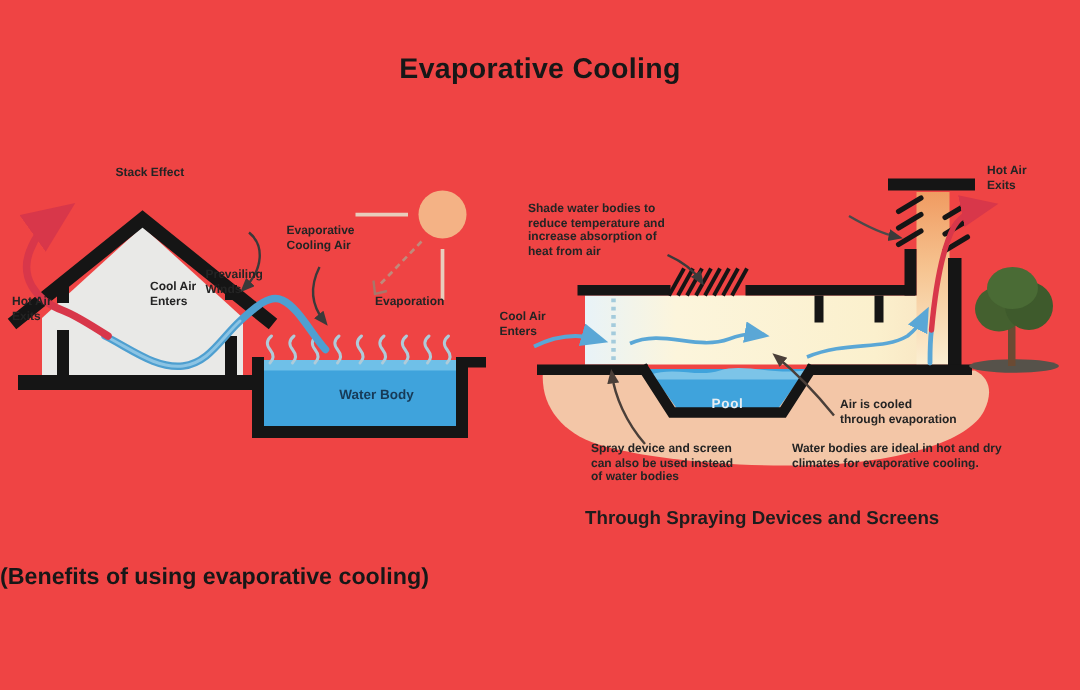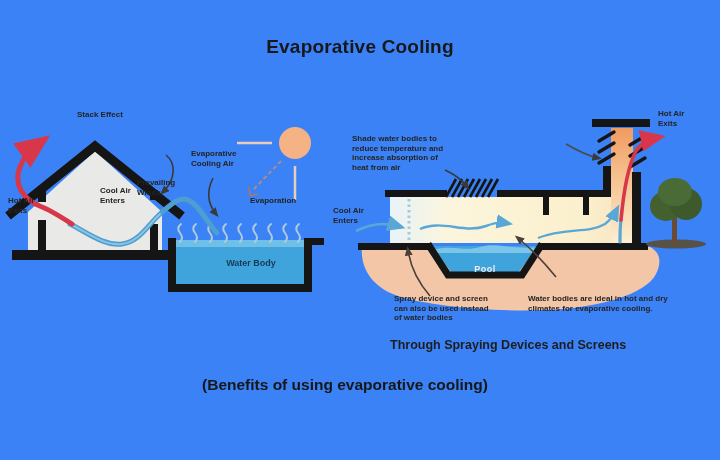--- a/index.html
+++ b/index.html
@@ -1,33 +1,33 @@
 <!DOCTYPE html>
 <html><head>
 <meta charset="utf-8">
 <style>
   html,body{margin:0;padding:0;background:#ffffff;}
   #canvas{
-    position:relative;width:720px;height:460px;background:#3b82f6;overflow:hidden;
+    position:relative;width:720px;height:460px;background:#ef4444;overflow:hidden;
     font-family:"Liberation Sans","DejaVu Sans",sans-serif;color:#1d1d1d;
   }
   #art{position:absolute;left:0;top:0;}
   .lbl{
     position:absolute;font-size:8px;font-weight:700;line-height:1.2;
     white-space:pre-line;color:#242424;
   }
   .title{
     position:absolute;left:0;top:36px;width:720px;text-align:center;
     font-size:19px;font-weight:800;color:#171717;letter-spacing:.2px;
   }
   .caption{
     position:absolute;font-size:12.5px;font-weight:600;color:#1d1d1d;
   }
   .footer{
-    position:absolute;left:0;top:376px;width:690px;text-align:center;
+    position:absolute;left:0;top:376px;width:690px;text-align:left;
     font-size:15.5px;font-weight:700;color:#171717;
   }
   .pool-text{font-size:9px;font-weight:700;color:#e8eef2;letter-spacing:.5px;}
   .waterbody-text{font-size:9px;font-weight:700;color:#173a57;margin-left:11px;}
 </style>
 </head>
 <body>
 
 <div id="canvas">
 
@@ -203,18 +203,20 @@
 increase absorption of
 heat from air</div>
   <div class="lbl" style="left:658px;top:109px;">Hot Air
 Exits</div>
   <div class="lbl" style="left:333px;top:206px;">Cool Air
 Enters</div>
   <div class="lbl pool-text" style="left:432px;top:252px;width:106px;text-align:center;margin-top:12px;">Pool</div>
   <div class="lbl" style="left:394px;top:294px;">Spray device and screen
 can also be used instead
 of water bodies</div>
+  <div class="lbl" style="left:560px;top:265px;">Air is cooled
+through evaporation</div>
   <div class="lbl" style="left:528px;top:294px;">Water bodies are ideal in hot and dry
 climates for evaporative cooling.</div>
   <div class="caption" style="left:390px;top:338px;">Through Spraying Devices and Screens</div>
 
   <div class="footer">(Benefits of using evaporative cooling)</div>
 </div>
 
 </body></html>

